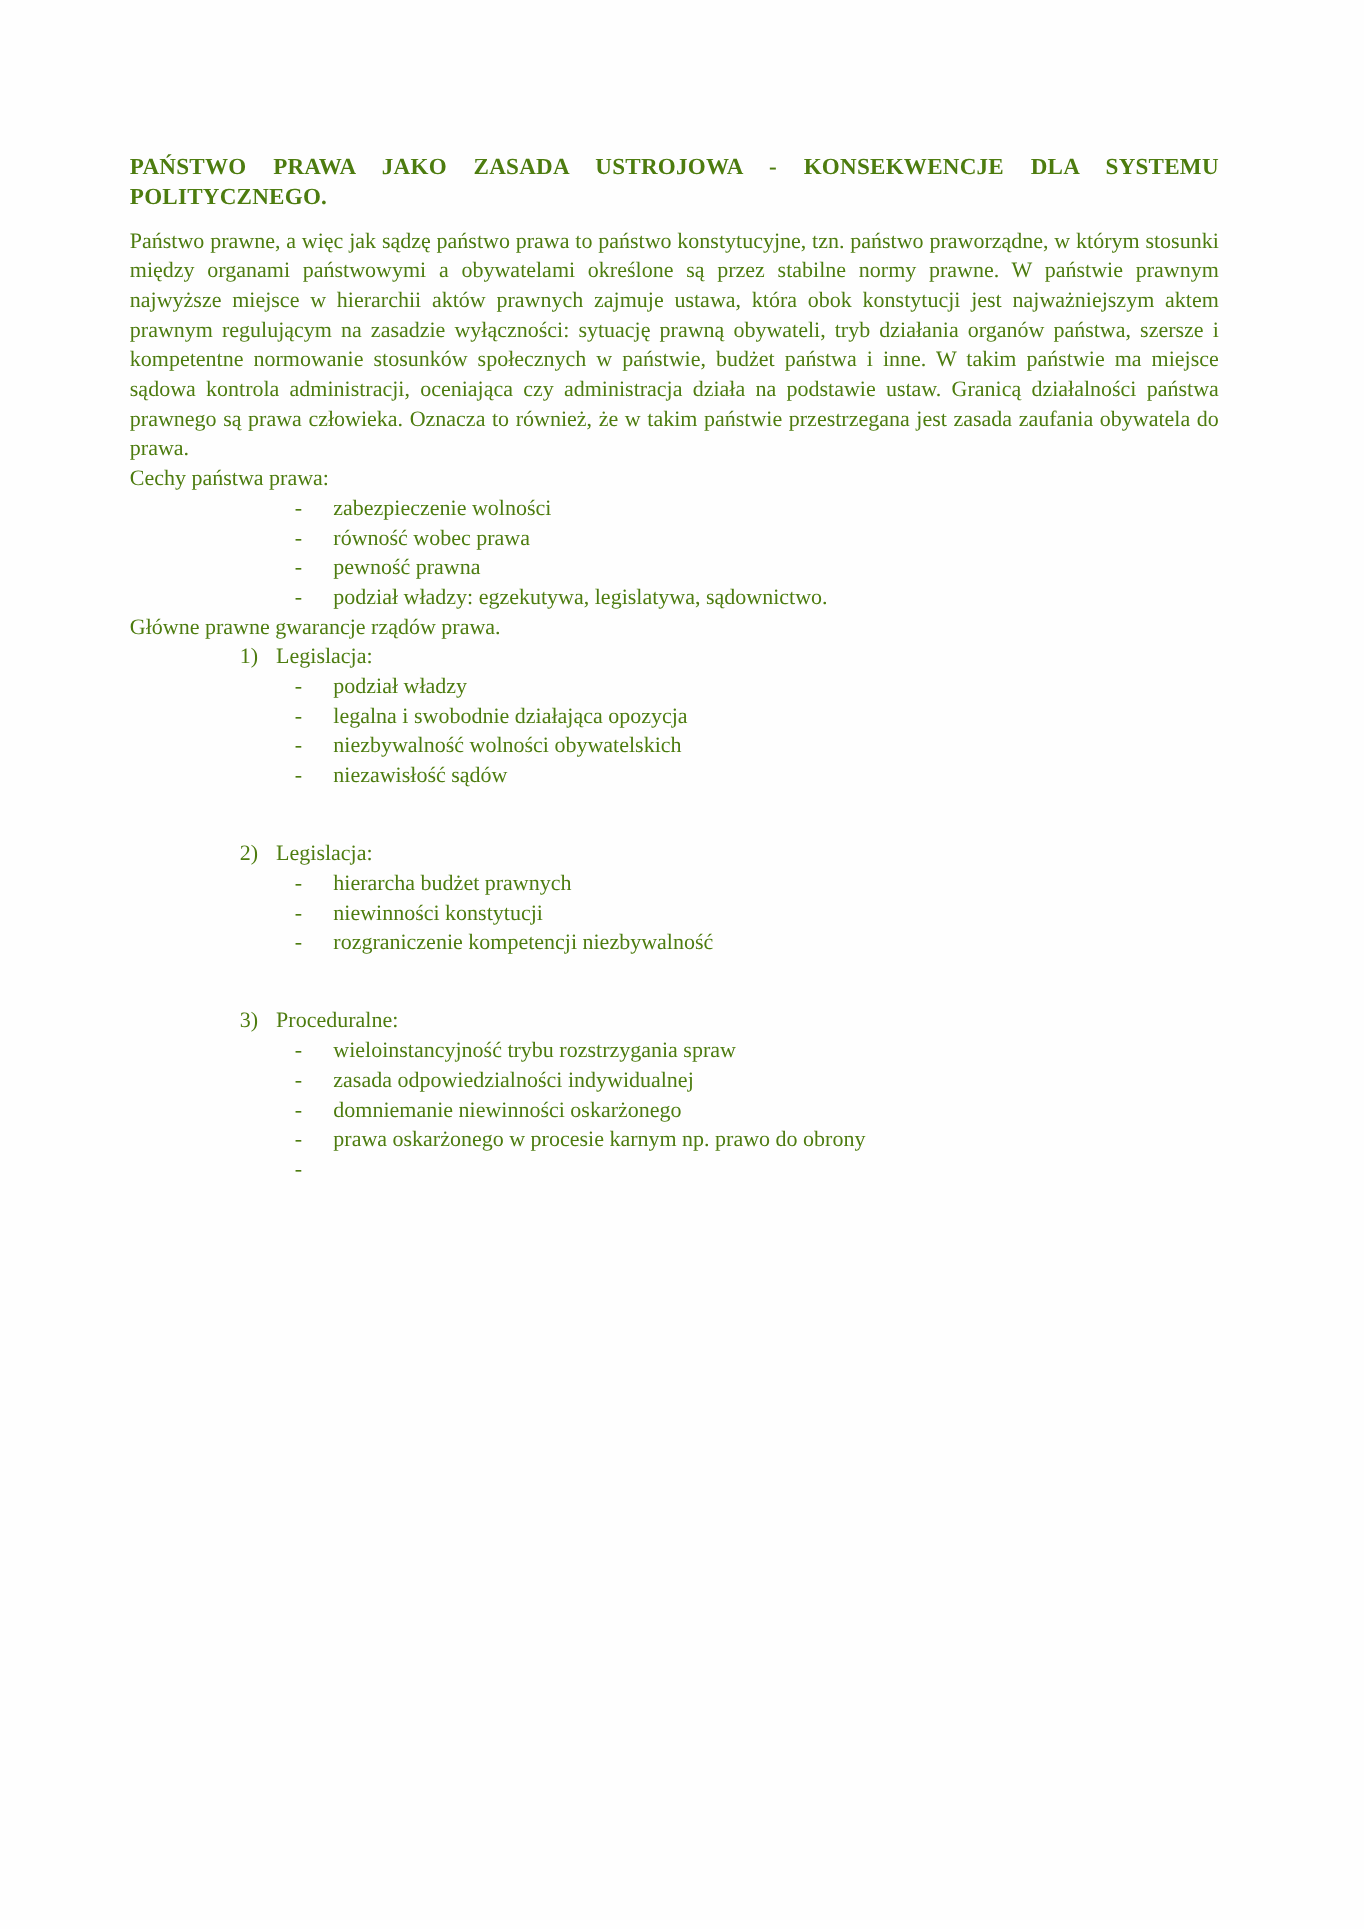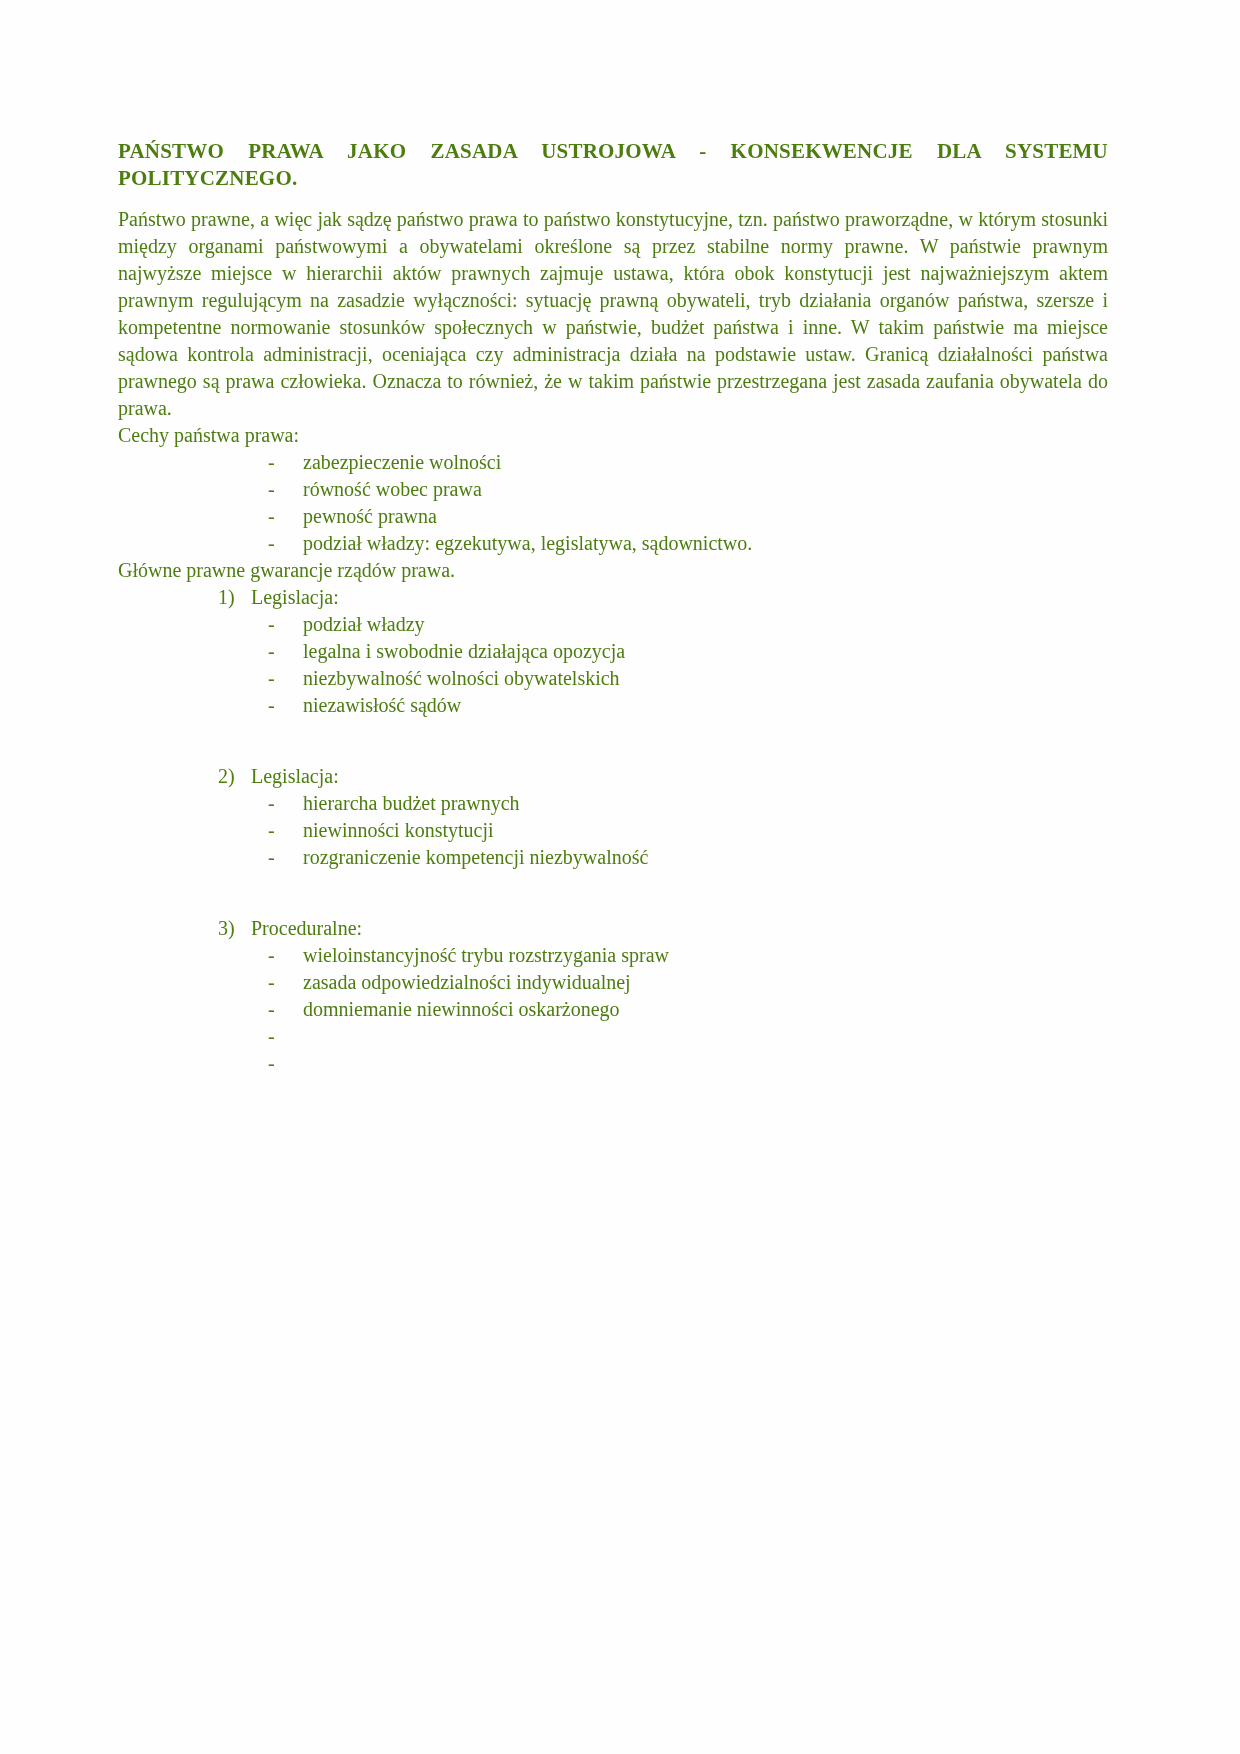--- a/index.html
+++ b/index.html
@@ -143,19 +143,20 @@
     <div class="dash-item">
       <span class="dash">-</span>
       <span>zasada odpowiedzialności indywidualnej</span>
     </div>
     <div class="dash-item">
       <span class="dash">-</span>
       <span>domniemanie niewinności oskarżonego</span>
     </div>
     <div class="dash-item">
       <span class="dash">-</span>
+      <span>prawa oskarżonego w procesie karnym np. prawo do obrony</span>
     </div>
     <div class="dash-item">
       <span class="dash">-</span>
     </div>
   </div>
 
 </div>
 
 </body></html>

